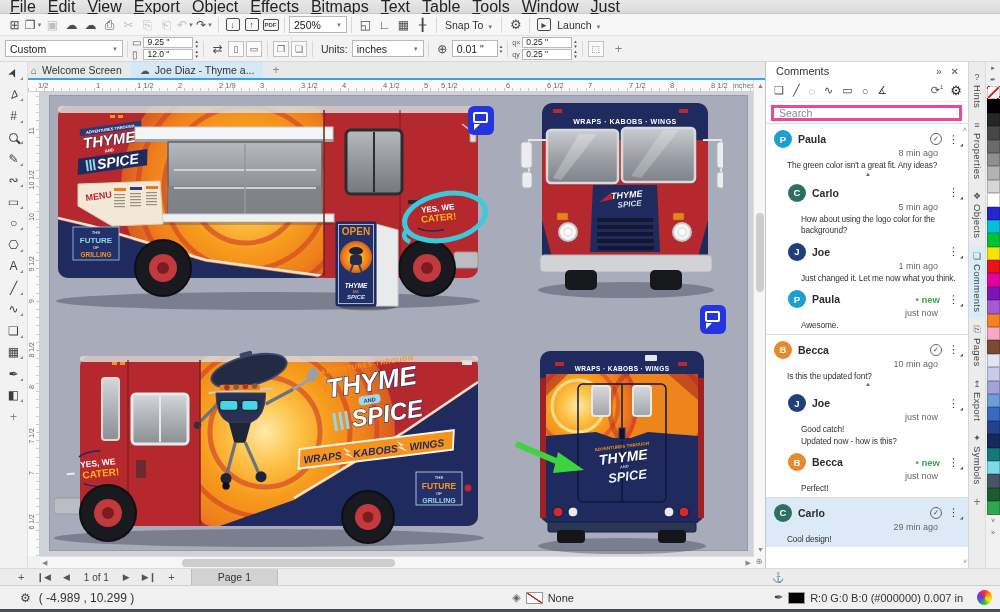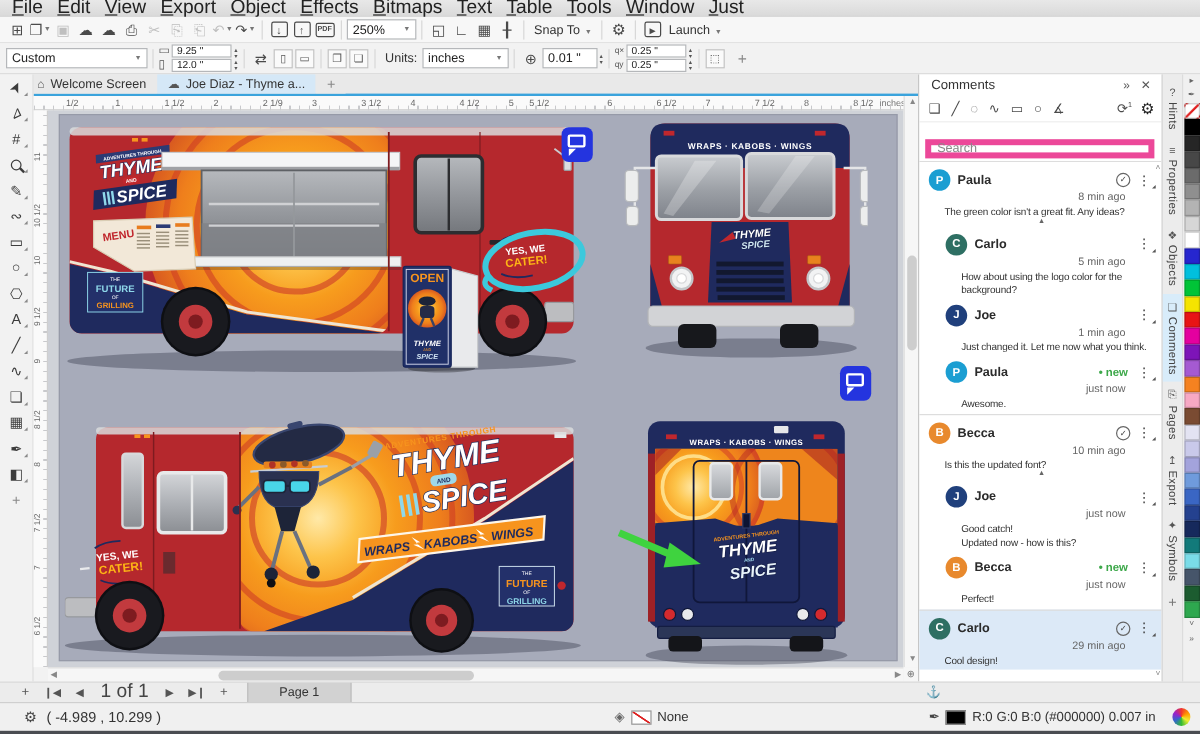--- a/index.html
+++ b/index.html
@@ -58,21 +58,21 @@
 .zoomcorner{left:753px;top:556px;width:12px;height:12px;position:absolute;font-size:8px;color:#777;text-align:center;line-height:12px;background:#f6f6f6}
 
 #cpanel{left:765px;top:62px;width:203px;height:506px;background:#fff;border-left:1px solid #c6c6c6;display:flex;flex-direction:column}
 #cphead{height:18px;display:flex;align-items:center}
 #cphead .ttl{margin-left:10px;font-size:11px;color:#333;flex:1}
 #cphead .hic{font-size:10px;color:#555;margin-right:9px}
 #cptools{height:22px;display:flex;align-items:center;gap:9px;padding:0 6px 0 8px;border-bottom:1px solid #eee}
 #cptools .ci{font-size:11px;color:#4a4a4a}
 #cptools .right{margin-left:auto;display:flex;gap:7px;align-items:center}
 #cptools .gear{font-size:13px;color:#222}
-#cpsearch{margin:14px 6px 2px 5px;height:16px;border:5px solid #ec4899;background:#fff;font-size:10.5px;color:#888;display:flex;align-items:center;padding-left:5px}
+#cpsearch{margin:3px 6px 2px 5px;height:16px;border:3px solid #ec4899;background:#fff;font-size:10.5px;color:#888;display:flex;align-items:center;padding-left:5px}
 #clist{flex:1;overflow:hidden;position:relative}
 .citem{padding:4px 6px 2px 8px}
 .citem.top{border-top:1px solid #ddd;padding-top:6px}
 .citem.reply{padding-left:22px}
 .citem.hl{background:#dce9f7}
 .crow{height:18px;display:flex;align-items:center;gap:6px}
 .avatar{width:18px;height:18px;border-radius:50%;color:#fff;font-size:9.5px;font-weight:bold;display:flex;align-items:center;justify-content:center;flex:none}
 .cname{font-size:10.5px;font-weight:bold;color:#2b2b2b}
 .cspace{flex:1}
 .cnew{font-size:9.5px;font-weight:bold;color:#3da84a;margin-right:2px}
@@ -91,21 +91,21 @@
 .dk.active{background:#d8ecfa}
 .dkplus{font-size:12px;color:#777;padding:5px 0}
 
 #palette{left:985px;top:62px;width:15px;height:506px;background:#f0f0f0;border-left:1px solid #dcdcdc;display:flex;flex-direction:column;align-items:center}
 #palette .ptop{font-size:7px;color:#666;height:12px;line-height:12px}
 .sw{width:13px;height:13.4px;border:1px solid rgba(0,0,0,.2);flex:none}
 .sw.nocolor{background:linear-gradient(135deg,#fff 42%,#e02020 46%,#e02020 54%,#fff 58%)}
 
 #docnav{left:0;top:568px;width:1000px;height:17px;background:#ececec;border-top:1px solid #dadada;display:flex;align-items:center;font-size:9px;color:#555}
 #docnav .nv{margin:0 6px;font-size:9px}
-#docnav .pginfo{font-size:16px;color:#444;margin:0 8px}
+#docnav .pginfo{font-size:10px;color:#444;margin:0 8px}
 #docnav .ptab{height:17px;background:#d2d2d2;border-right:1px solid #bdbdbd;border-left:1px solid #bdbdbd;display:flex;align-items:center;padding:0 26px;font-size:10.5px;color:#333;margin-left:10px}
 #docnav .anchor{position:absolute;left:772px;font-size:10px;color:#555}
 
 #statusbar{left:0;top:585px;width:1000px;height:24px;background:#f0f0f0;border-top:1px solid #cfcfcf;display:flex;align-items:center;white-space:nowrap}
 #statusbar>*{flex:none}
 #statusbar .gear{margin-left:20px;font-size:12px;color:#444}
 #statusbar .coords{margin-left:8px;font-size:12px;color:#333}
 .swatch{width:17px;height:12px;border:1px solid #999;margin:0 5px}
 .swatch.none{background:linear-gradient(to top right,#fff 44%,#d22 47%,#d22 53%,#fff 56%)}
 .swatch.black{background:#000}
@@ -340,21 +340,21 @@
       </div>
     <div class="tool">
         <span>◧</span>
       </div>
     <div class="tool nofly">
         <span style="color:#888">+</span>
       </div>
   </div>
 
   <div id="hruler">
-    <span class="rl" style="left: 27px;">1/2</span>
+    <span class="rl" style="left: 10px;">1/2</span>
       <span class="rl" style="left: 68px;">1</span>
       <span class="rl" style="left: 109px;">1 1/2</span>
       <span class="rl" style="left: 150px;">2</span>
       <span class="rl" style="left: 191px;">2 1/9</span>
       <span class="rl" style="left: 232px;">3</span>
       <span class="rl" style="left: 273px;">3 1/2</span>
       <span class="rl" style="left: 314px;">4</span>
       <span class="rl" style="left: 355px;">4 1/2</span>
       <span class="rl" style="left: 396px;">5</span>
       <span class="rl" style="left: 413px;">5 1/2</span>

